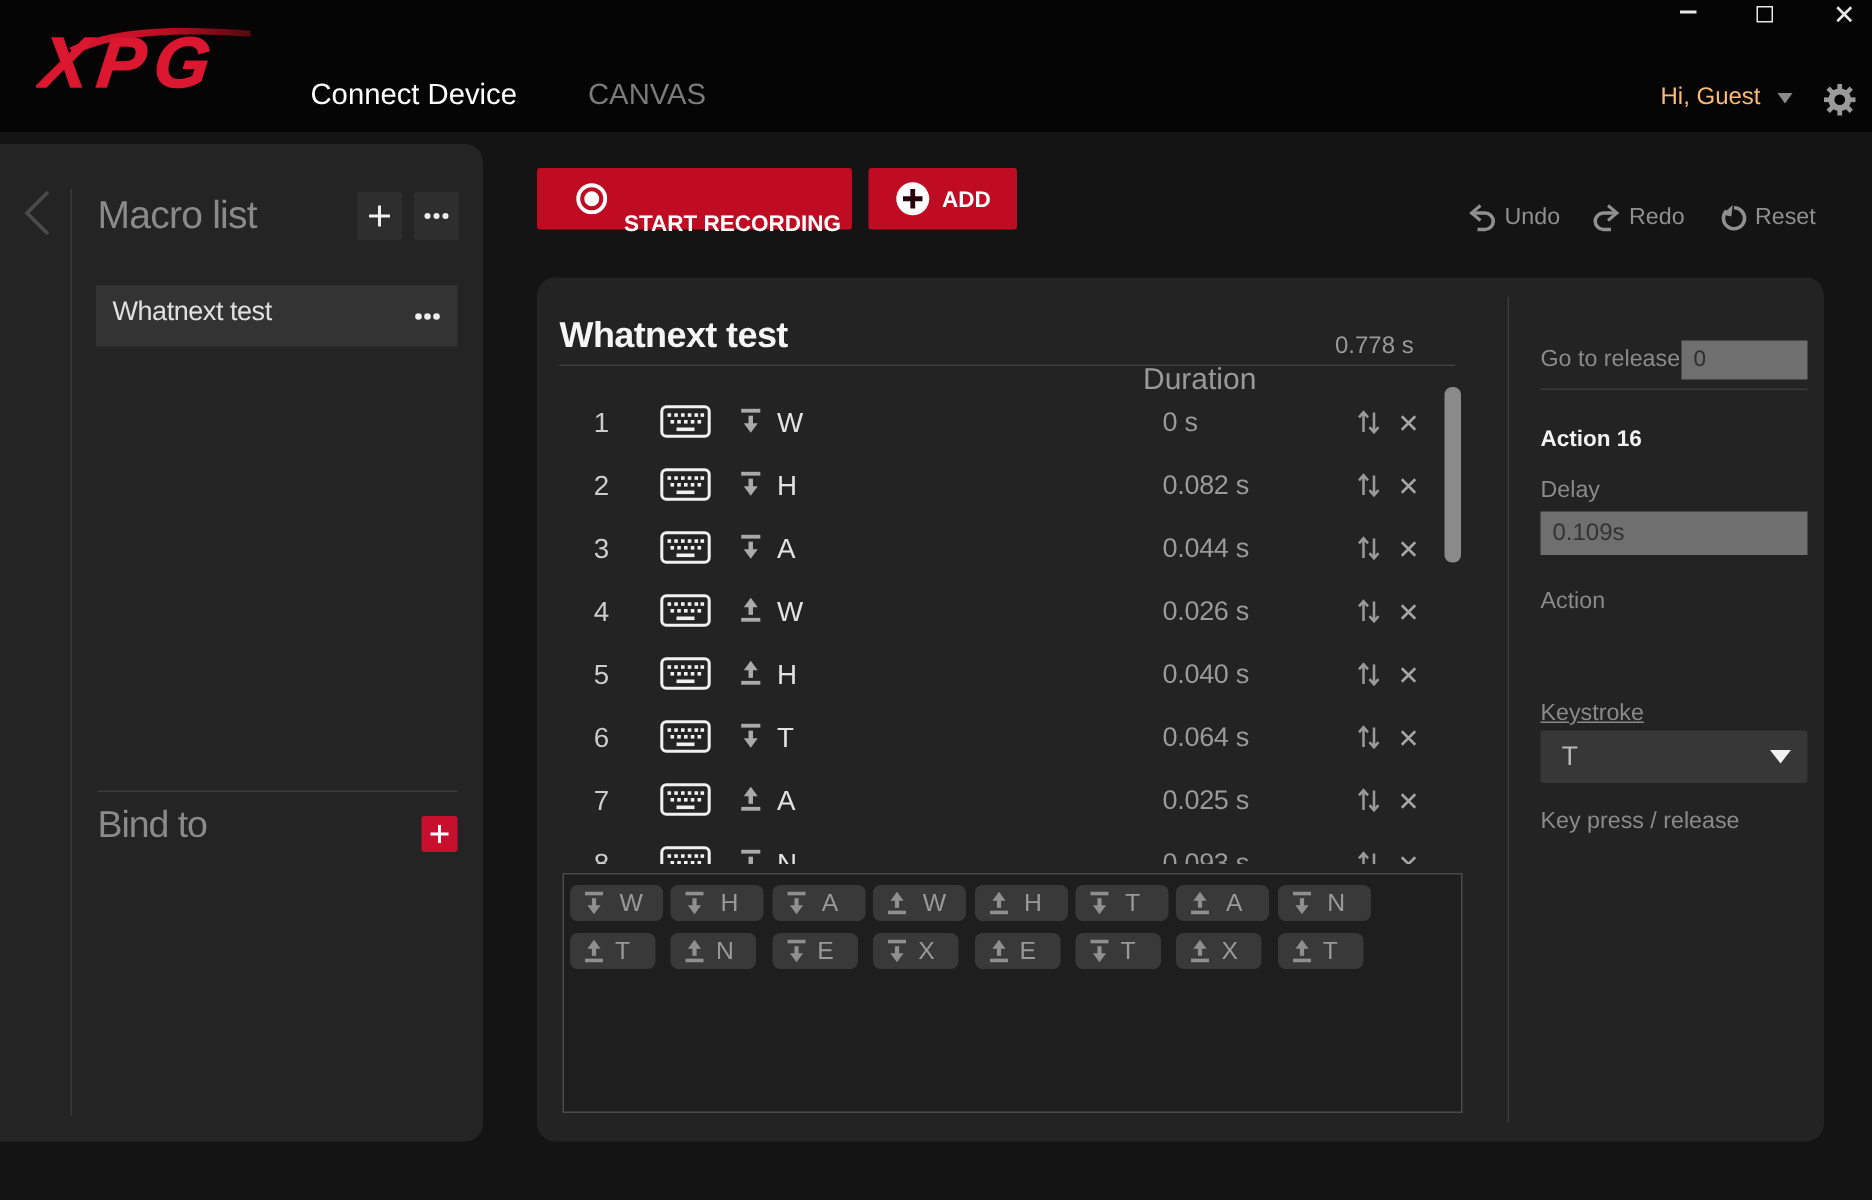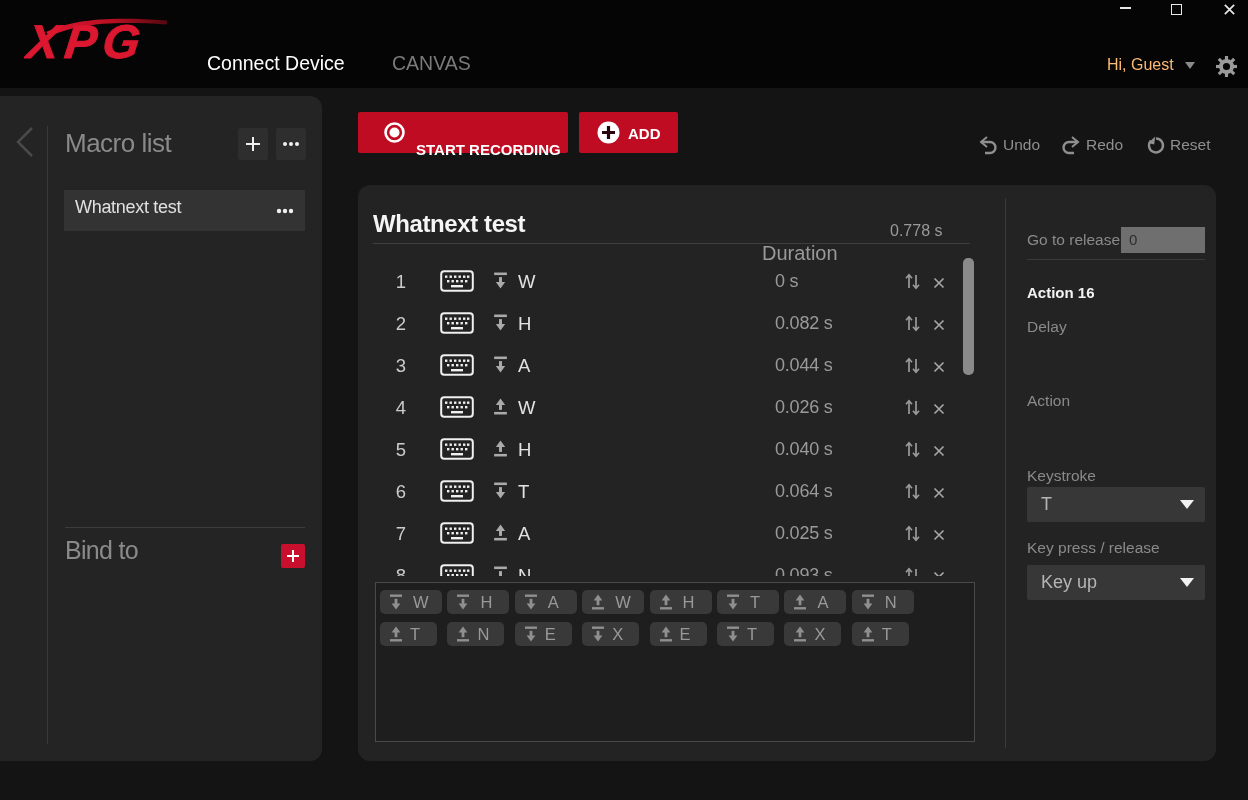--- a/index.html
+++ b/index.html
@@ -538,24 +538,21 @@
           </svg></div>
         <div class="chipletter" style="left:30px;">T</div>
       </div>
     </div>
 
   <div class="lbl" style="left:669px; top:46px;">Go to release</div>
   <div class="ginput" style="left:763px; top:42px; width:84px; height:26px; line-height:26px; padding-left:8px;">0</div>
   <div class="abs" style="left:669px; top:74px; width:178px; height:1px; background:#3a3a3a;"></div>
   <div class="abs" style="left:669px; top:99px; font-size:15px; font-weight:bold; color:#f2f2f2;">Action 16</div>
   <div class="lbl" style="left:669px; top:133px;">Delay</div>
+  <div class="ginput" style="left:669px; top:156px; width:178px; height:29px; line-height:29px; padding-left:8px; font-size:16px; color:#333;">0.109s</div>
   <div class="lbl" style="left:669px; top:207px;">Action</div>
-  <div class="lbl" style="left:669px; top:282px;">Keystroke</div>
+  <div class="lbl" style="left:669px; top:282px;text-decoration:underline;">Keystroke</div>
   <div class="drop" style="top:302px;">
       <div class="droptext">T</div>
       <div class="dropcaret"></div>
     </div>
   <div class="lbl" style="left:669px; top:354px;">Key press / release</div>
-  <div class="drop" style="top:380px;">
-      <div class="droptext">Key up</div>
-      <div class="dropcaret"></div>
-    </div>
 </div>
 
 </body></html>

